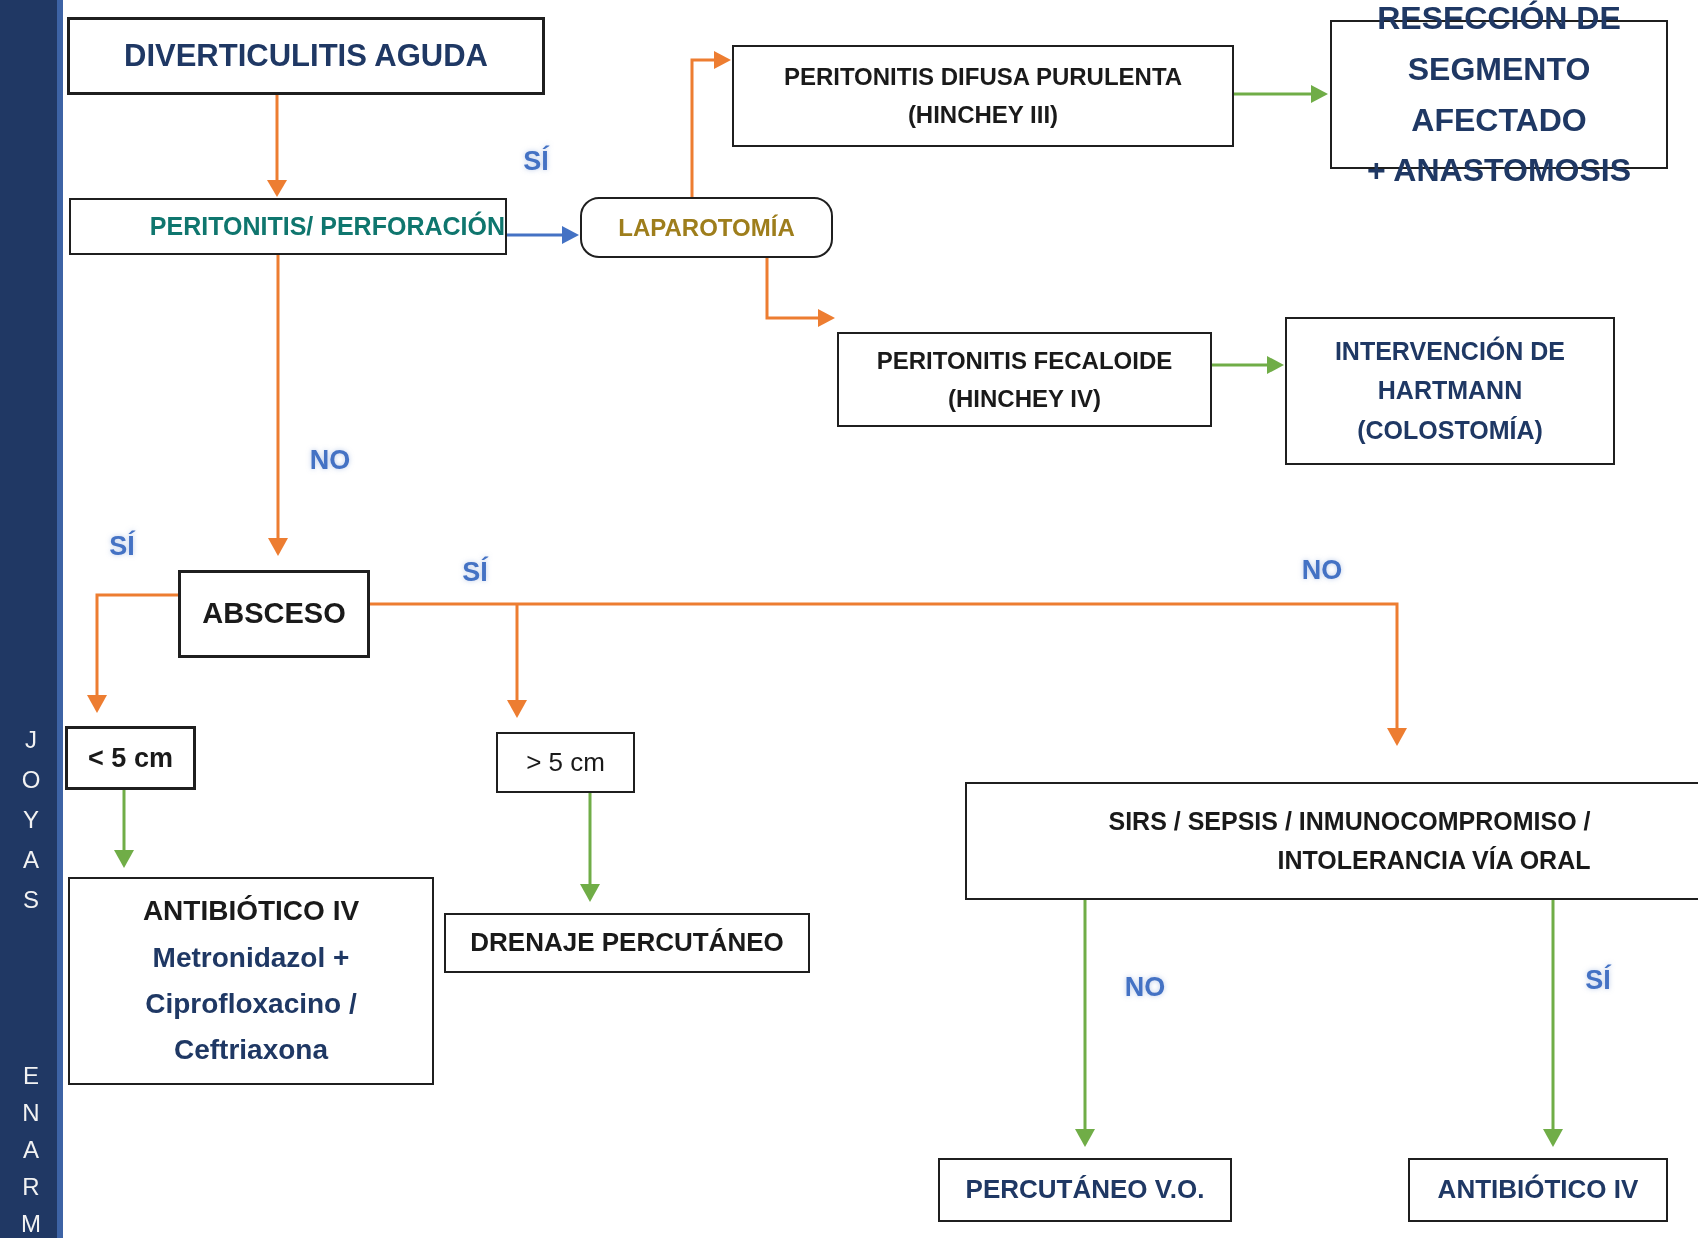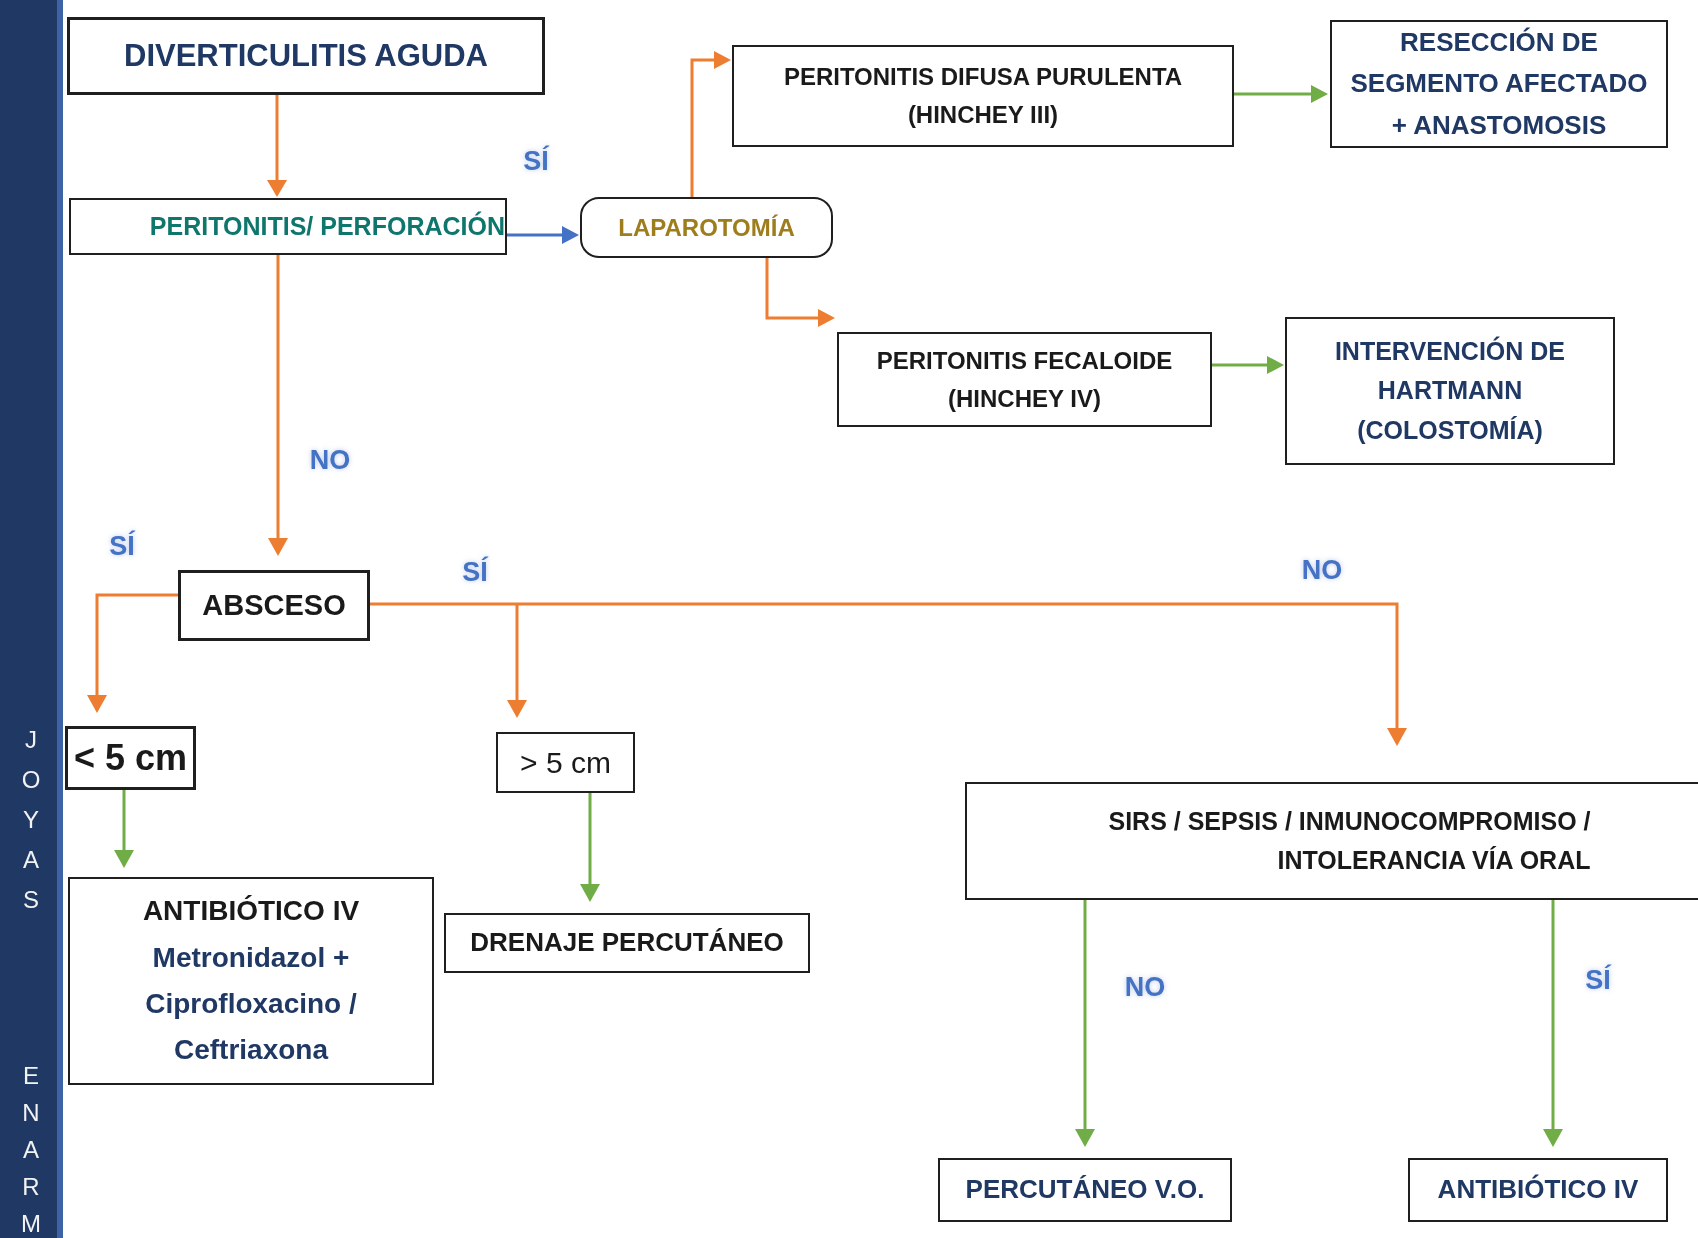--- a/index.html
+++ b/index.html
@@ -137,46 +137,46 @@
 
   <div class="box gold" style="left:580px;top:197px;width:253px;height:61px;font-size:24px;border-radius:19px;">
     <span class="pre">LAPAROTOMÍA</span>
   </div>
 
   <div class="box" style="left:732px;top:45px;width:502px;height:102px;font-size:24px;">
     <span class="pre">PERITONITIS DIFUSA PURULENTA
 (HINCHEY III)</span>
   </div>
 
-  <div class="box navy" style="left:1330px;top:20px;width:338px;height:128px;font-size:26px;">
+  <div class="box navy" style="left:1330px;top:20px;width:338px;height:149px;font-size:32px;">
     <span class="pre">RESECCIÓN DE
 SEGMENTO AFECTADO
 + ANASTOMOSIS</span>
   </div>
 
   <div class="box" style="left:837px;top:288px;width:375px;height:95px;font-size:24px;margin-top:44px;">
     <span class="pre">PERITONITIS FECALOIDE
 (HINCHEY IV)</span>
   </div>
 
   <div class="box navy" style="left:1285px;top:317px;width:330px;height:148px;font-size:25px;">
     <span class="pre">INTERVENCIÓN DE
 HARTMANN
 (COLOSTOMÍA)</span>
   </div>
 
-  <div class="box thick" style="left:178px;top:570px;width:192px;height:71px;font-size:29px;">
+  <div class="box thick" style="left:178px;top:570px;width:192px;height:88px;font-size:29px;">
     <span class="pre">ABSCESO</span>
   </div>
 
-  <div class="box thick" style="left:65px;top:726px;width:131px;height:64px;font-size:36px;justify-content:center;">
+  <div class="box thick" style="left:65px;top:726px;width:131px;height:64px;font-size:27px;justify-content:center;">
     <span class="pre">&lt; 5 cm</span>
   </div>
 
-  <div class="box w500" style="left:496px;top:732px;width:139px;height:61px;font-size:30px;">
+  <div class="box w500" style="left:496px;top:732px;width:139px;height:61px;font-size:26px;">
     <span class="pre">&gt; 5 cm</span>
   </div>
 
   <div class="box" style="left:68px;top:877px;width:366px;height:208px;font-size:28px;line-height:1.66;">
     <span class="pre">ANTIBIÓTICO IV</span>
     <span class="pre navy">Metronidazol +
 Ciprofloxacino /
 Ceftriaxona</span>
   </div>
 

